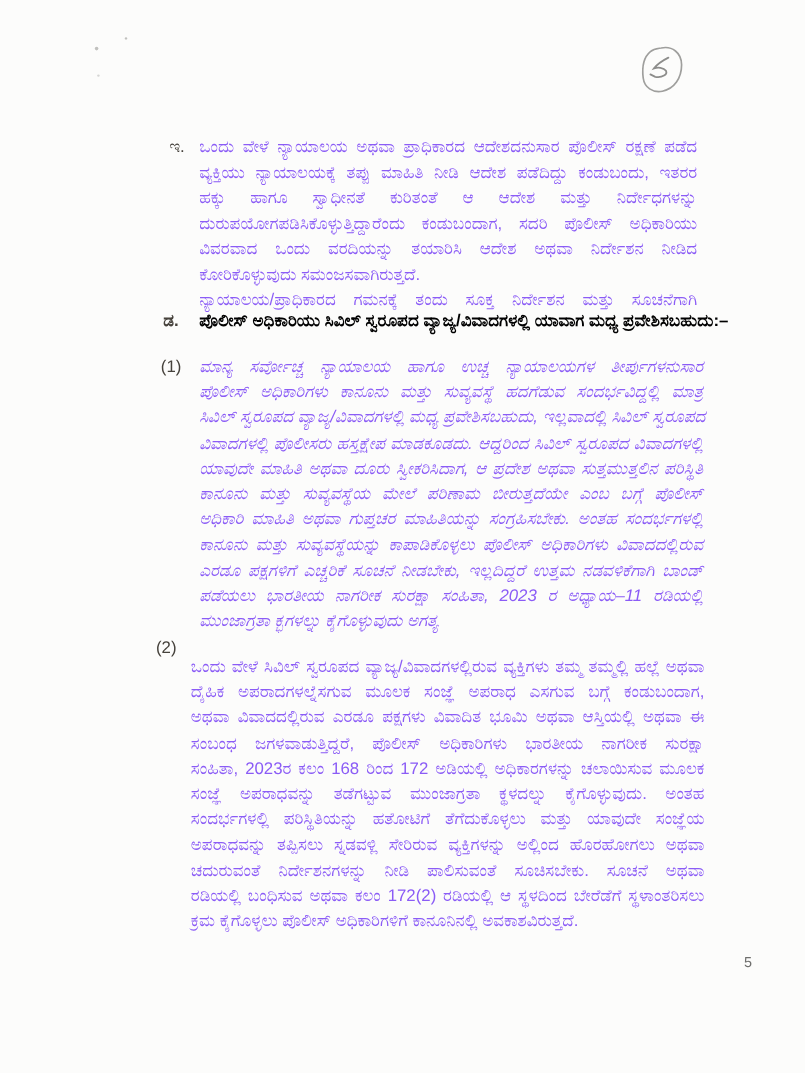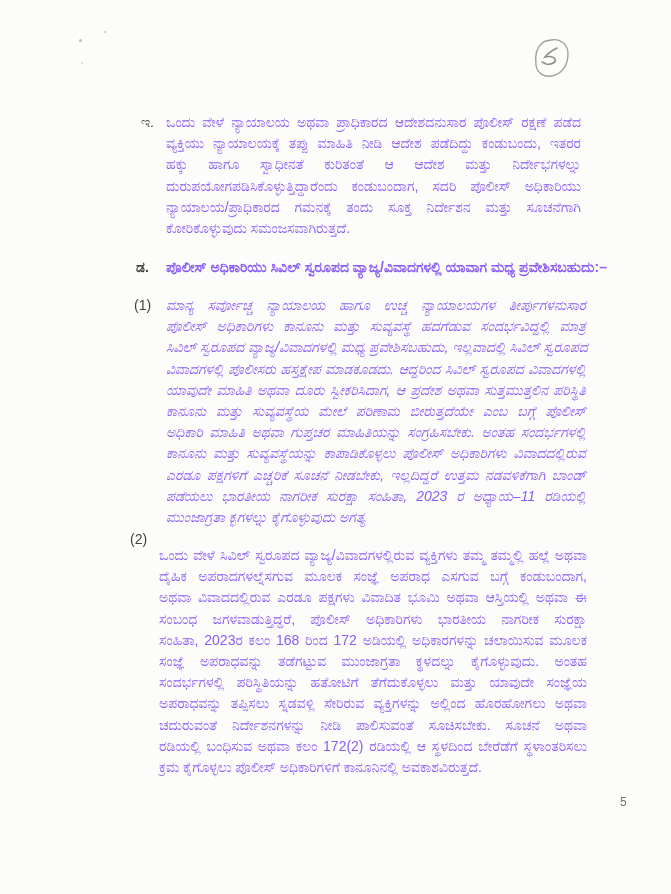--- a/index.html
+++ b/index.html
@@ -50,21 +50,21 @@
   }
   .para .line.last {
     text-align-last: left;
     white-space: normal;
   }
   .heading-text {
     position: absolute;
     font-size: 14px;
     line-height: 21.2px;
     font-weight: 700;
-    color: #8b5cf6;
+    color: #000000;
     white-space: nowrap;
   }
   .bold { font-weight: 700; }
   .page-number {
     position: absolute;
     left: 620px;
     top: 795px;
     font-size: 12px;
     color: #6f6f6d;
   }
@@ -83,24 +83,25 @@
       <path d="M22 5 C31 3, 39 9, 39 19 C39 30, 33 39, 23 41 C15 42.5, 8 38, 7 30 C6 22, 7 13, 13 8 C16 5.5, 19 5.5, 22 5 Z" stroke="#9f9f9d" stroke-width="1.4" fill="none" stroke-linecap="round"></path>
       <path d="M28 13 C24 15, 19 18, 16 22 C19 21, 24 21, 26 24 C27.5 27, 23 30, 17 29 L13 27" stroke="#8d8d8b" stroke-width="1.5" fill="none" stroke-linecap="round"></path>
     </svg>
   </div>
 
   <div class="section">
     <div class="sec-label" style="left:141px; top:112px;">ಇ.</div>
     <div class="para" style="left:166px; top:112px; width:415px;">
         <div class="line">ಒಂದು ವೇಳೆ ನ್ಯಾಯಾಲಯ ಅಥವಾ ಪ್ರಾಧಿಕಾರದ ಆದೇಶದನುಸಾರ ಪೊಲೀಸ್ ರಕ್ಷಣೆ ಪಡೆದ</div>
         <div class="line">ವ್ಯಕ್ತಿಯು ನ್ಯಾಯಾಲಯಕ್ಕೆ ತಪ್ಪು ಮಾಹಿತಿ ನೀಡಿ ಆದೇಶ ಪಡೆದಿದ್ದು ಕಂಡುಬಂದು, ಇತರರ</div>
-        <div class="line">ಹಕ್ಕು ಹಾಗೂ ಸ್ವಾಧೀನತೆ ಕುರಿತಂತೆ ಆ ಆದೇಶ ಮತ್ತು ನಿರ್ದೇಭಗಳಲ್ನು</div>
+        <div class="line">ಹಕ್ಕು ಹಾಗೂ ಸ್ವಾಧೀನತೆ ಕುರಿತಂತೆ ಆ ಆದೇಶ ಮತ್ತು ನಿರ್ದೇಧಗಳನ್ನು</div>
         <div class="line">ದುರುಪಯೋಗಪಡಿಸಿಕೊಳ್ಳುತ್ತಿದ್ದಾರೆಂದು ಕಂಡುಬಂದಾಗ, ಸದರಿ ಪೊಲೀಸ್ ಅಧಿಕಾರಿಯು</div>
+        <div class="line">ವಿವರವಾದ ಒಂದು ವರದಿಯನ್ನು ತಯಾರಿಸಿ ಆದೇಶ ಅಥವಾ ನಿರ್ದೇಶನ ನೀಡಿದ</div>
+        <div class="line last">ಕೋರಿಕೊಳ್ಳುವುದು ಸಮಂಜಸವಾಗಿರುತ್ತದೆ.</div>
         <div class="line">ನ್ಯಾಯಾಲಯ/ಪ್ರಾಧಿಕಾರದ ಗಮನಕ್ಕೆ ತಂದು ಸೂಕ್ತ ನಿರ್ದೇಶನ ಮತ್ತು ಸೂಚನೆಗಾಗಿ</div>
-        <div class="line last">ಕೋರಿಕೊಳ್ಳುವುದು ಸಮಂಜಸವಾಗಿರುತ್ತದೆ.</div>
       </div>
   </div>
 
   <div class="section">
     <div class="sec-label bold" style="left:136px; top:257px;">ಡ.</div>
     <div class="heading-text" style="left:166px; top:257px;">ಪೊಲೀಸ್ ಅಧಿಕಾರಿಯು ಸಿವಿಲ್ ಸ್ವರೂಪದ ವ್ಯಾಜ್ಯ/ವಿವಾದಗಳಲ್ಲಿ ಯಾವಾಗ ಮಧ್ಯ ಪ್ರವೇಶಿಸಬಹುದು:–</div>
   </div>
 
   <div class="section">
     <div class="sec-label" style="left:134px; top:295px;">(1)</div>

